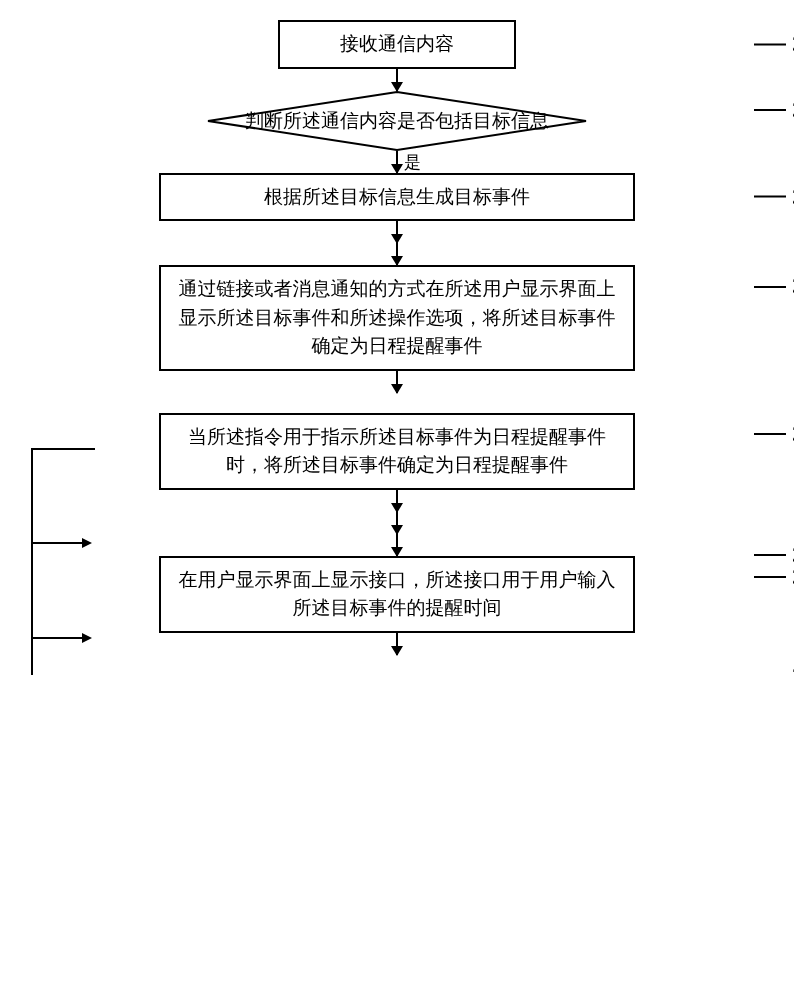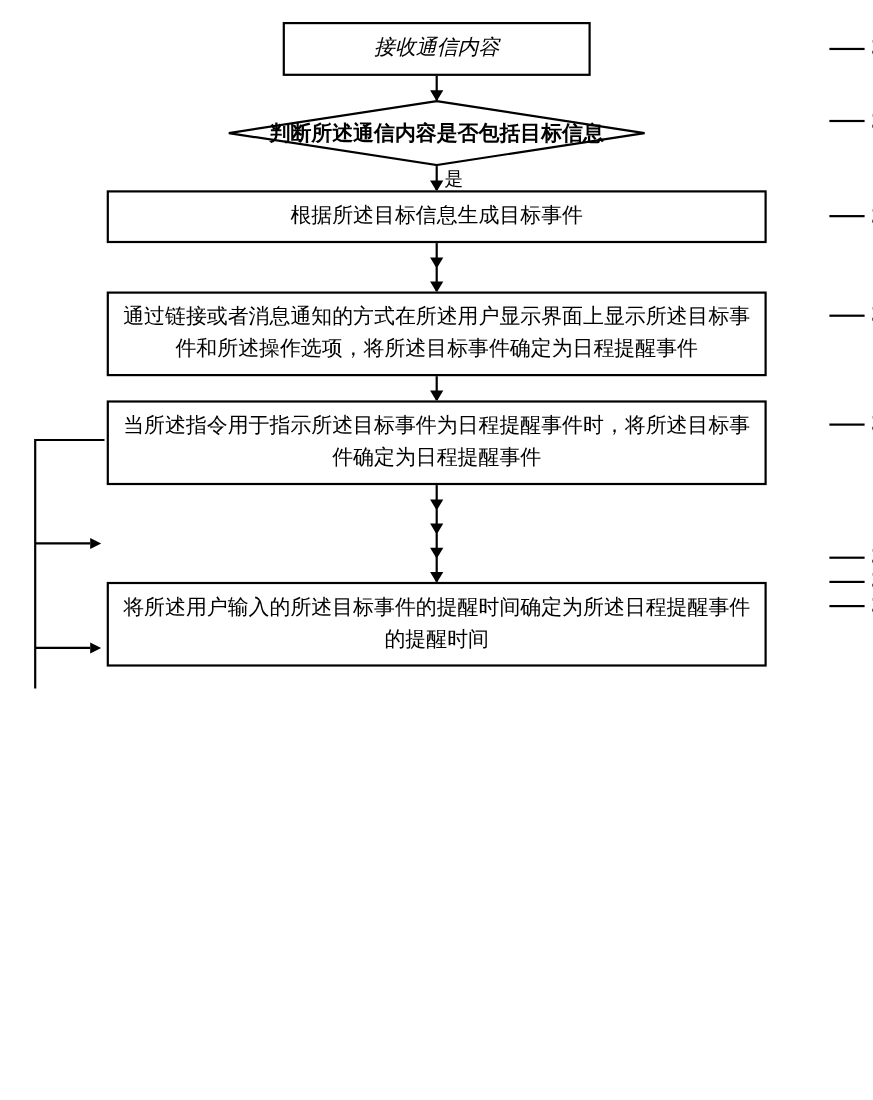--- a/index.html
+++ b/index.html
@@ -15,48 +15,46 @@
     .flowchart {
       display: flex;
       flex-direction: column;
       align-items: center;
       width: 700px;
       margin: 0 auto;
     }
     .process-box {
       border: 2px solid #000;
       padding: 8px 12px;
-      width: 600px;
+      width: 476px;
       text-align: center;
       font-size: 19px;
       line-height: 1.5;
       background: #fff;
     }
     .process-box.narrow {
-      width: 280px;
-      font-style: italic;
+      width: 238px;
     }
     .decision-diamond {
       width: 380px;
       height: 60px;
       position: relative;
       display: flex;
       justify-content: center;
       align-items: center;
     }
     .decision-diamond svg {
       position: absolute;
       top: 0;
       left: 0;
     }
     .decision-text {
       position: relative;
       z-index: 1;
       font-size: 19px;
-      font-weight: bold;
     }
     .arrow-down {
       position: relative;
       width: 2px;
       height: 22px;
       background: #000;
     }
     .arrow-down::after {
       content: '';
       position: absolute;
@@ -159,21 +157,21 @@
       <span>通过链接或者消息通知的方式在所述用户显示界面上显示所述目标事件和所述操作选项，将所述目标事件确定为日程提醒事件</span>
     </div>
     <div class="side-label" style="top:10px; transform:none;">
       <div class="line"></div>
       <div class="num">305</div>
     </div>
   </div>
 
   <div class="arrow-down"></div>
 
-  <div class="row" style="position:relative;">
+  <div class="row" style="position:relative;margin-top:20px;">
     <svg class="branch-svg" width="70" height="340">
       <path d="M 68 36 L 5 36 L 5 130 L 55 130 M 5 130 L 5 225 L 55 225 M 5 225 L 5 320 L 55 320" stroke="#000" stroke-width="2" fill="none"></path>
       <polygon points="55,125 55,135 65,130" fill="#000"></polygon>
       <polygon points="55,220 55,230 65,225" fill="#000"></polygon>
       <polygon points="55,315 55,325 65,320" fill="#000"></polygon>
     </svg>
     <div class="process-box">
       <span>当所述指令用于指示所述目标事件为日程提醒事件时，将所述目标事件确定为日程提醒事件</span>
     </div>
     <div class="side-label" style="top:10px; transform:none;">
@@ -190,31 +188,31 @@
   <div class="row">
     <div class="side-label" style="top:10px; transform:none;">
       <div class="line"></div>
       <div class="num">308</div>
     </div>
   </div>
 
   <div class="arrow-down"></div>
 
   <div class="row">
+    <div class="process-box">
+      <span>在用户显示界面上显示接口，所述接口用于用户输入所述目标事件的提醒时间</span>
+    </div>
     <div class="side-label" style="top:10px; transform:none;">
       <div class="line"></div>
       <div class="num">309</div>
     </div>
   </div>
 
   <div class="arrow-down"></div>
 
   <div class="row">
-    <div class="process-box">
-      <span>将所述用户输入的所述目标事件的提醒时间确定为所述日程提醒事件的提醒时间</span>
-    </div>
     <div class="side-label" style="top:10px; transform:none;">
       <div class="line"></div>
       <div class="num">310</div>
     </div>
   </div>
 
 </div>
 
 </body></html>

